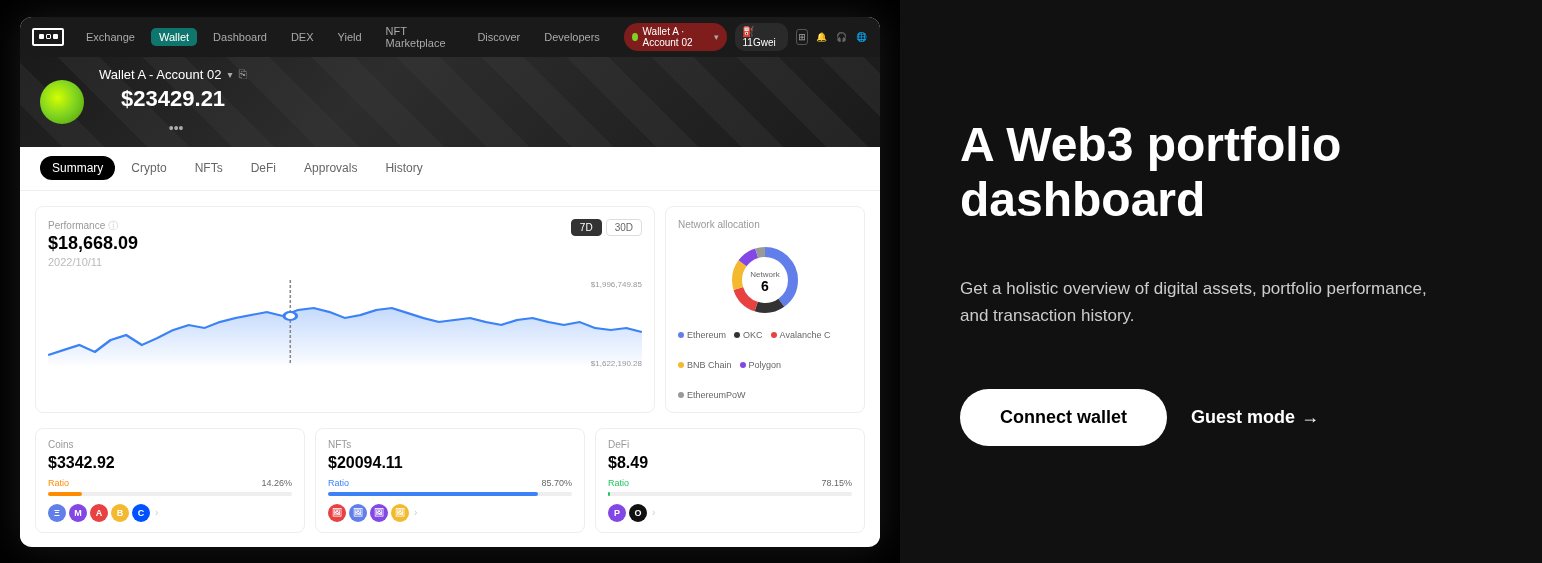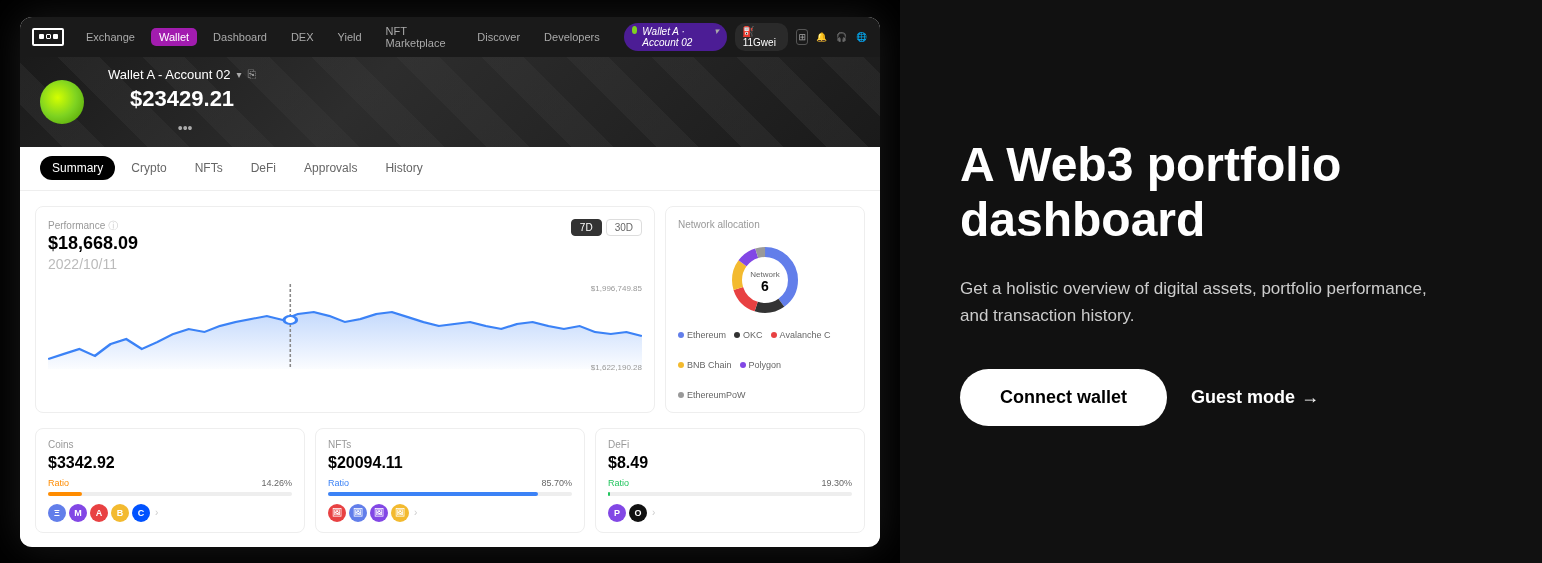--- a/index.html
+++ b/index.html
@@ -74,42 +74,41 @@
 
     .nav-tab {
       padding: 3px 8px;
       border-radius: 5px;
       font-size: 11px;
       color: #aaa;
       cursor: pointer;
     }
 
     .nav-tab.active {
-      background: #a21caf;
+      background: #0f766e;
       color: #fff;
     }
 
     .nav-divider { flex: 1; }
 
     .nav-right {
       display: flex;
       align-items: center;
       gap: 8px;
     }
 
     .wallet-indicator {
       display: flex;
-      align-items: flex-start;
+      align-items: center;
       gap: 5px;
-      background: #4c1d95;
+      background: #7f1d1d;
       border-radius: 15px;
       padding: 3px 8px;
       font-size: 10px;
       color: #fff;
-      font-style: italic;
     }
 
     .wallet-dot {
       width: 8px;
       height: 8px;
       background: #7ED321;
       border-radius: 50%;
     }
 
     .gas-badge {
@@ -133,21 +132,21 @@
     
     .account-header {
       background: linear-gradient(135deg, #1a1a1a 0%, #2a2a2a 50%, #1a1a1a 100%);
       background-image: 
         linear-gradient(135deg, #1a1a1a 0%, #2d2d2d 40%, #1a1a1a 100%),
         repeating-linear-gradient(45deg, transparent, transparent 20px, rgba(255,255,255,0.03) 20px, rgba(255,255,255,0.03) 40px);
       height: 90px;
       display: flex;
       align-items: center;
       padding: 0 20px;
-      gap: 24px;
+      gap: 15px;
       position: relative;
       overflow: hidden;
     }
 
     .account-header::after {
       content: '';
       position: absolute;
       top: 0; left: 0; right: 0; bottom: 0;
       background-image: 
         repeating-linear-gradient(45deg, transparent, transparent 30px, rgba(60,60,60,0.3) 30px, rgba(60,60,60,0.3) 60px);
@@ -285,21 +284,21 @@
     }
 
     .perf-value {
       font-size: 18px;
       font-weight: 700;
       color: #000;
       margin-bottom: 2px;
     }
 
     .perf-date {
-      font-size: 14px;
+      font-size: 11px;
       color: #bbb;
       margin-bottom: 8px;
     }
 
     .chart-container {
       position: relative;
       height: 100px;
       text-align: right;
     }
 
@@ -454,20 +453,21 @@
     }
 
     
     .right-panel {
       flex: 1;
       background: #111;
       display: flex;
       flex-direction: column;
       justify-content: center;
       padding: 50px 60px;
+      gap: 20px;
     }
 
     .hero-title {
       color: #fff;
       font-size: 48px;
       font-weight: 800;
       line-height: 1.15;
       margin-bottom: 28px;
     }
 
@@ -721,21 +721,21 @@
           <div class="icon-circle" style="background:#F3BA2F;font-size:8px;">🖼</div>
           <span class="chevron-right">›</span>
         </div>
       </div>
 
       <div class="card">
         <div class="card-label">DeFi</div>
         <div class="card-value">$8.49</div>
         <div class="card-ratio-row">
           <span class="ratio-label" style="color:#22C55E;">Ratio</span>
-          <span class="ratio-pct">19.30%</span>
+          <span class="ratio-pct">78.15%</span>
         </div>
         <div class="ratio-bar-bg">
           <div class="ratio-bar-fill" style="background:#22C55E;width:1%;"></div>
         </div>
         <div class="card-icons">
           <div class="icon-circle" style="background:#8247E5;">P</div>
           <div class="icon-circle" style="background:#111;">O</div>
           <span class="chevron-right">›</span>
         </div>
       </div>

